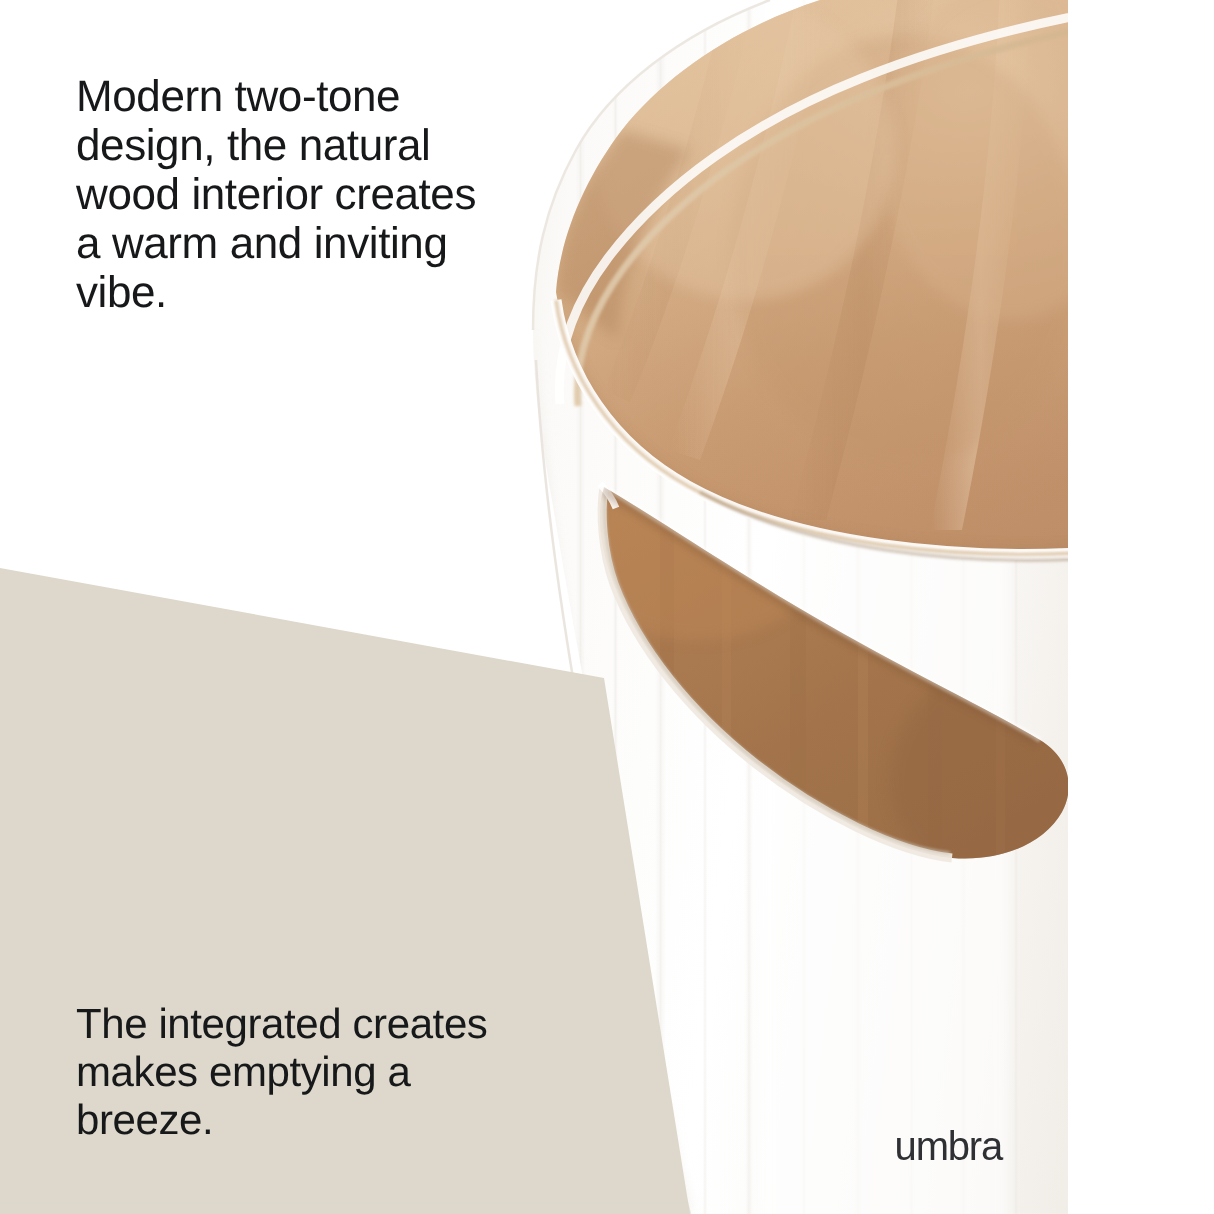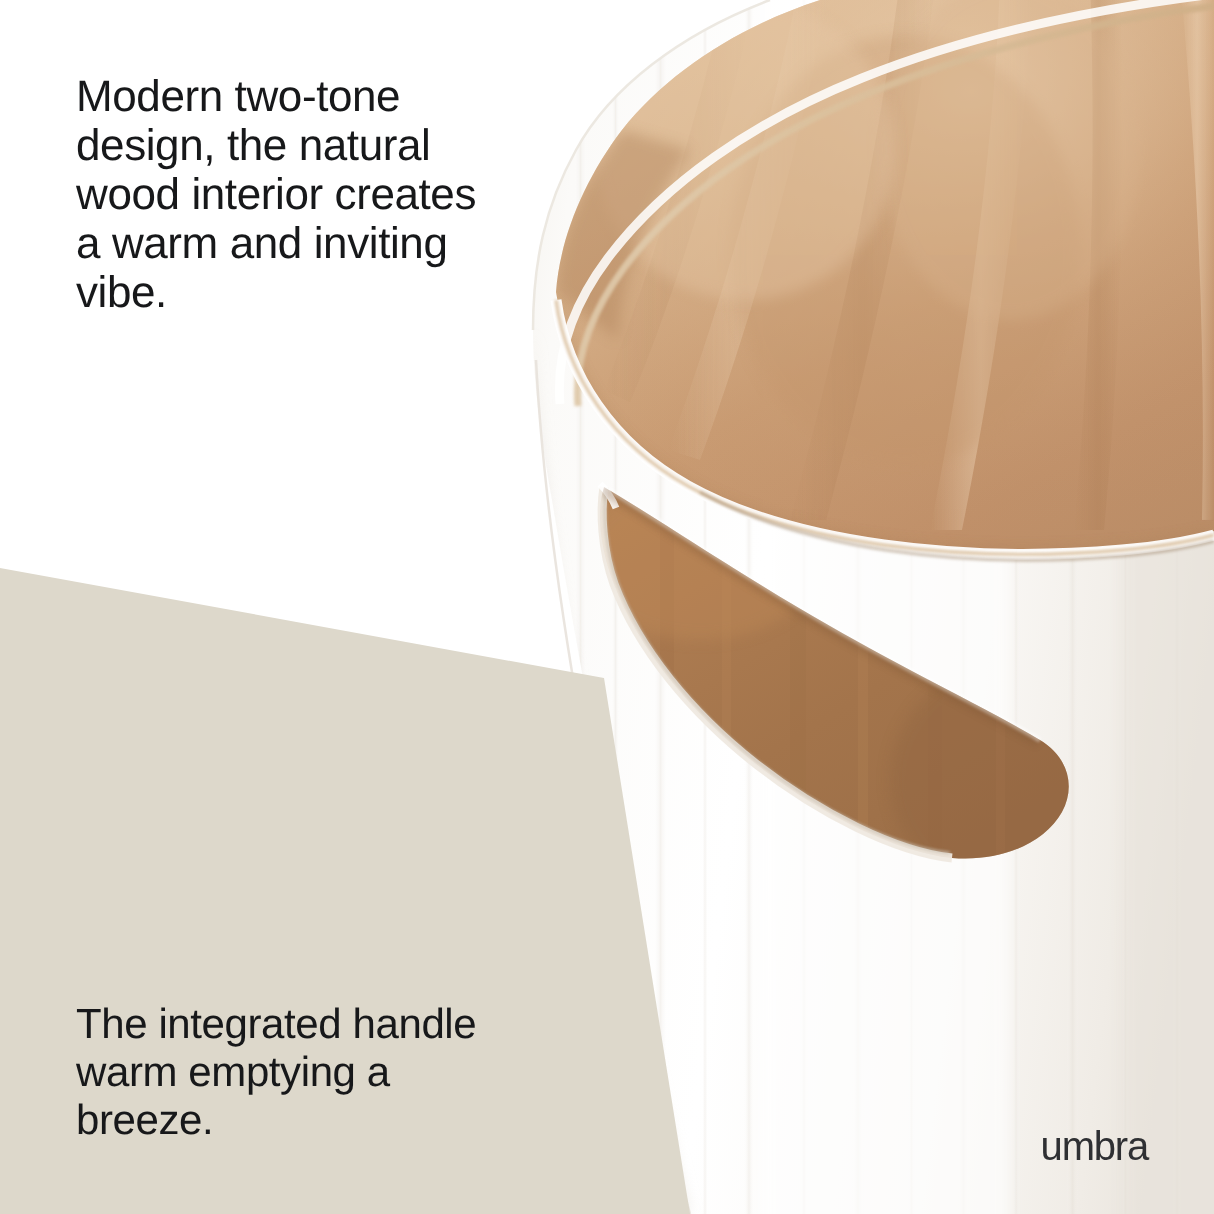--- a/index.html
+++ b/index.html
@@ -7,21 +7,21 @@
     margin: 0;
     padding: 0;
     background: #ffffff;
   }
   body {
     font-family: "Liberation Sans", "DejaVu Sans", sans-serif;
   }
 
   #stage {
     position: relative;
-    width: 1214px;
+    width: 1068px;
     height: 1214px;
     overflow: hidden;
     background: #ffffff;
   }
 
   
   #photo {
     position: absolute;
     inset: 0;
     width: 1214px;
@@ -320,17 +320,17 @@
   </div>
 
   <div id="beige-panel">
     <svg viewBox="0 0 1214 1214" xmlns="http://www.w3.org/2000/svg" aria-hidden="true">
       <path d="M 0 568 L 604 678 L 690 1214 L 0 1214 Z" fill="#ddd8cb"></path>
     </svg>
   </div>
 
   <div class="callout" id="callout-top">Modern two-tone design, the natural wood interior creates a warm and inviting vibe.</div>
 
-  <div class="callout" id="callout-bottom">The integrated handle warm emptying a breeze.</div>
+  <div class="callout" id="callout-bottom">The integrated creates makes emptying a breeze.</div>
 
   <div id="brand-logo">umbra</div>
 
 </div>
 
 </body></html>

